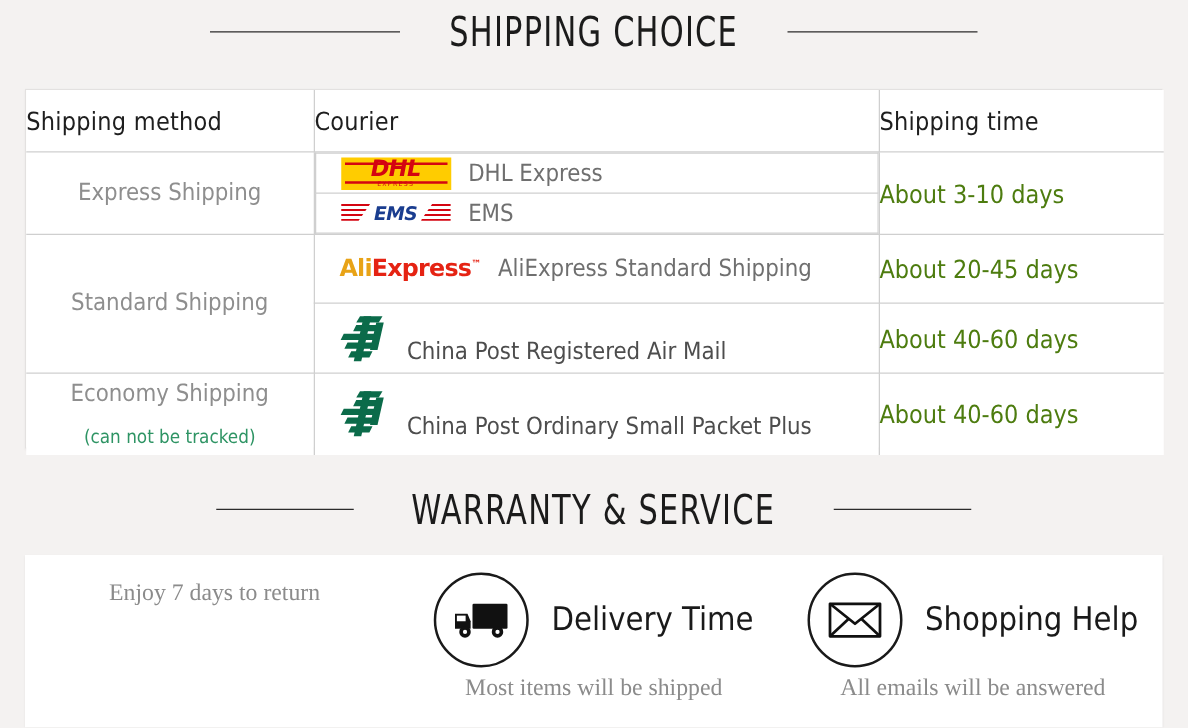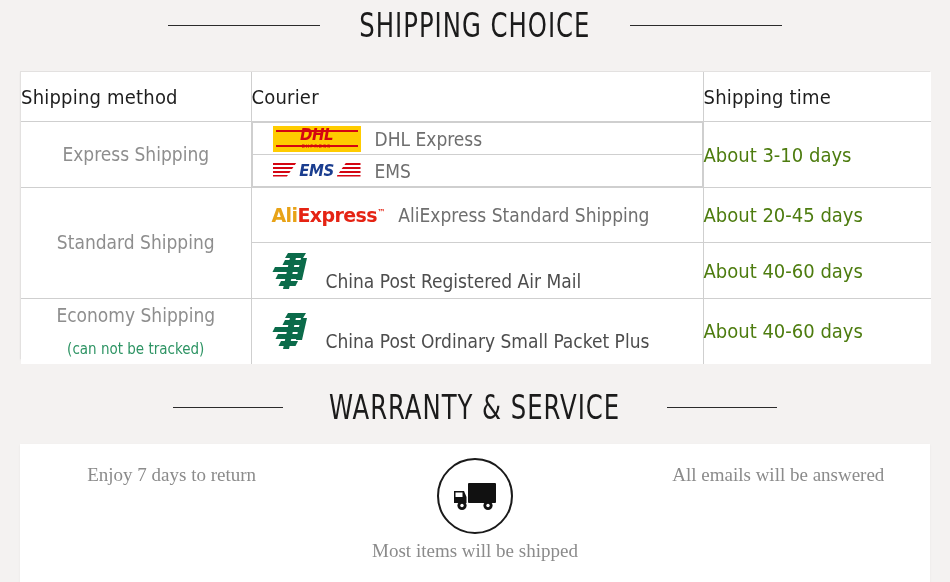--- a/index.html
+++ b/index.html
@@ -103,21 +103,21 @@
   .sub-table td{border:none;height:31px;padding:0;}
 
   
   .dhl-logo{
     width:88px;height:26px;background:#FFCC00;
     display:flex;flex-direction:column;align-items:center;justify-content:center;
     position:relative;flex:0 0 auto;
   }
   .dhl-logo .dhl-word{
     font-family:"DejaVu Sans",sans-serif;
-    font-style:italic;font-weight:bold;font-size:15px;
+    font-style:italic;font-weight:bold;font-size:18px;
     color:#D40511;letter-spacing:-0.5px;line-height:1;
   }
   .dhl-logo .dhl-exp{
     font-family:"DejaVu Sans",sans-serif;
     font-size:5px;color:#D40511;letter-spacing:1px;line-height:1;margin-top:1px;
   }
   .dhl-logo:before,.dhl-logo:after{
     content:"";position:absolute;left:3px;right:3px;height:2px;background:#D40511;
   }
   .dhl-logo:before{top:4px;}
@@ -316,22 +316,34 @@
           <svg width="48" height="36" viewBox="0 0 48 36" fill="#111">
             <rect x="17" y="5" width="28" height="20" rx="1"></rect>
             <path d="M3 13 L13 13 L15.5 19 L15.5 25 L3 25 Z"></path>
             <rect x="4.5" y="14.5" width="7" height="4.5" fill="#fff"></rect>
             <circle cx="11" cy="27.5" r="4.6"></circle>
             <circle cx="37" cy="27.5" r="4.6"></circle>
             <circle cx="11" cy="27.5" r="1.7" fill="#fff"></circle>
             <circle cx="37" cy="27.5" r="1.7" fill="#fff"></circle>
           </svg>
         </span>
+        <span class="svc-title">Delivery Time</span>
       </div>
       <div class="svc-desc">Most items will be shipped</div>
     </div>
 
     <div class="svc">
+      <div class="svc-top">
+        <span class="svc-ico">
+          <svg width="44" height="32" viewBox="0 0 44 32" fill="none" stroke="#111" stroke-width="2.2" stroke-linejoin="round">
+            <rect x="2" y="3" width="40" height="26"></rect>
+            <path d="M2 3 L22 19 L42 3"></path>
+            <path d="M2 29 L17 15"></path>
+            <path d="M42 29 L27 15"></path>
+          </svg>
+        </span>
+        <span class="svc-title">Shopping Help</span>
+      </div>
       <div class="svc-desc">All emails will be answered</div>
     </div>
 
   </div>
 </div>
 
 </body></html>

